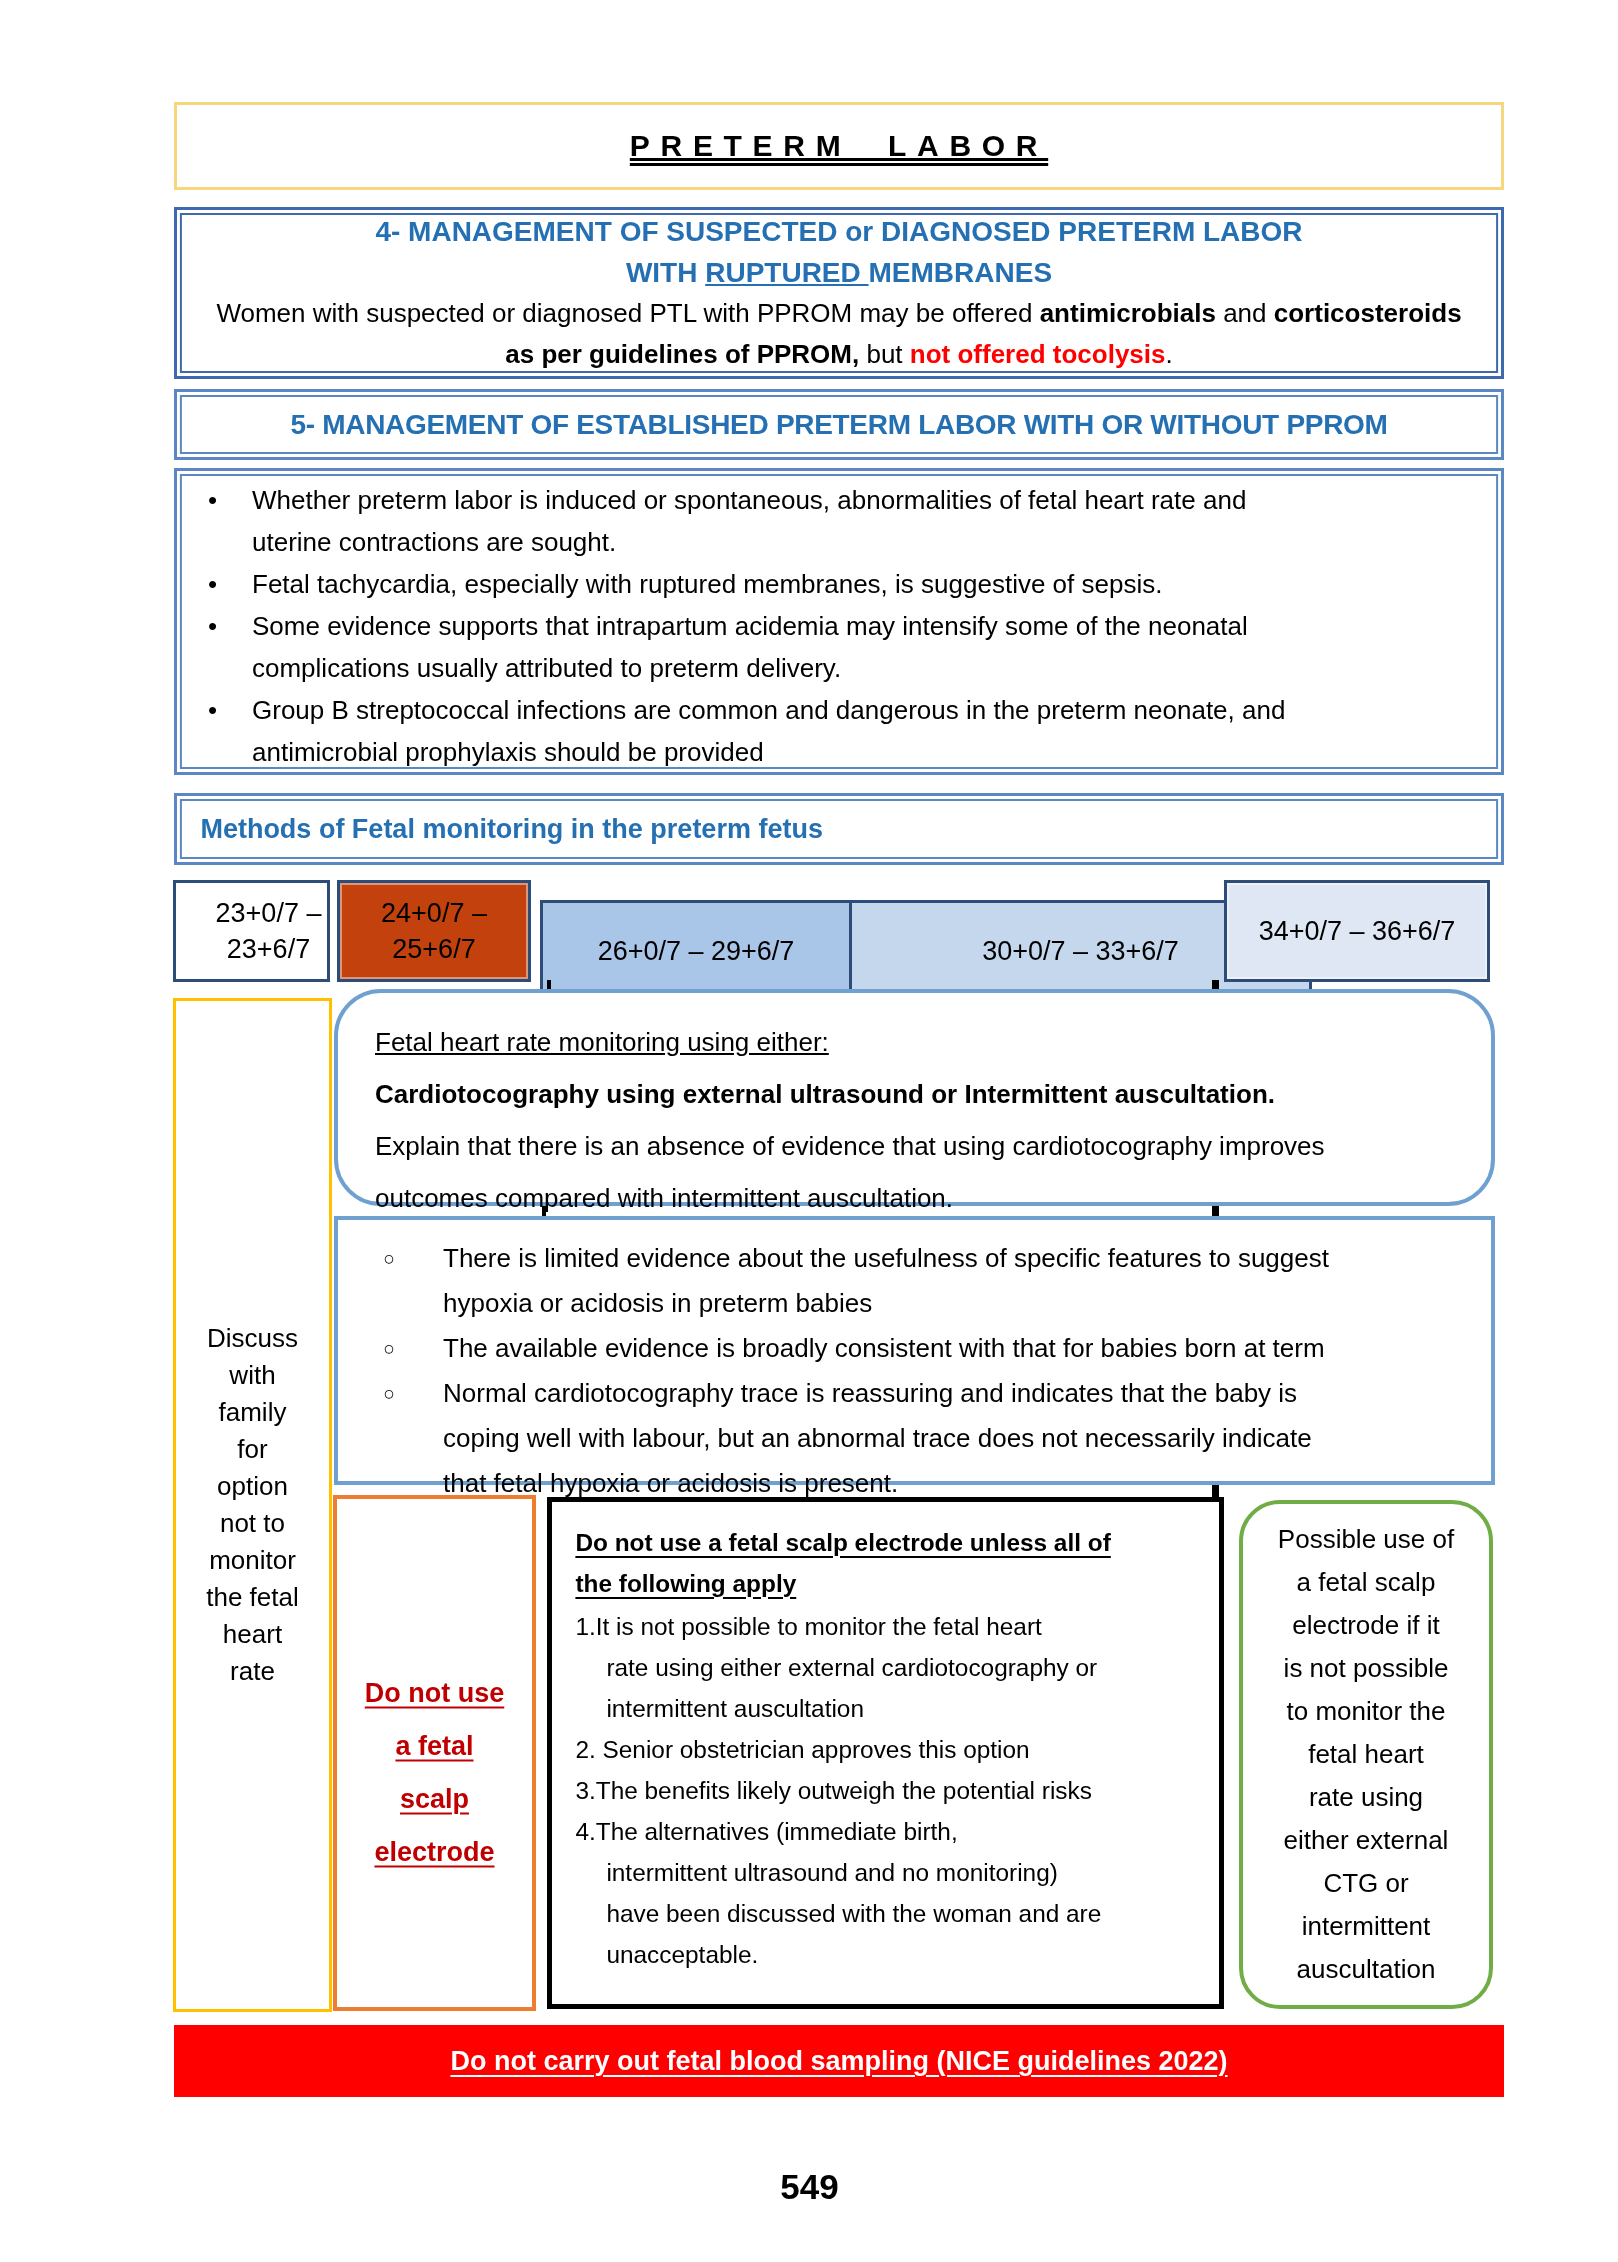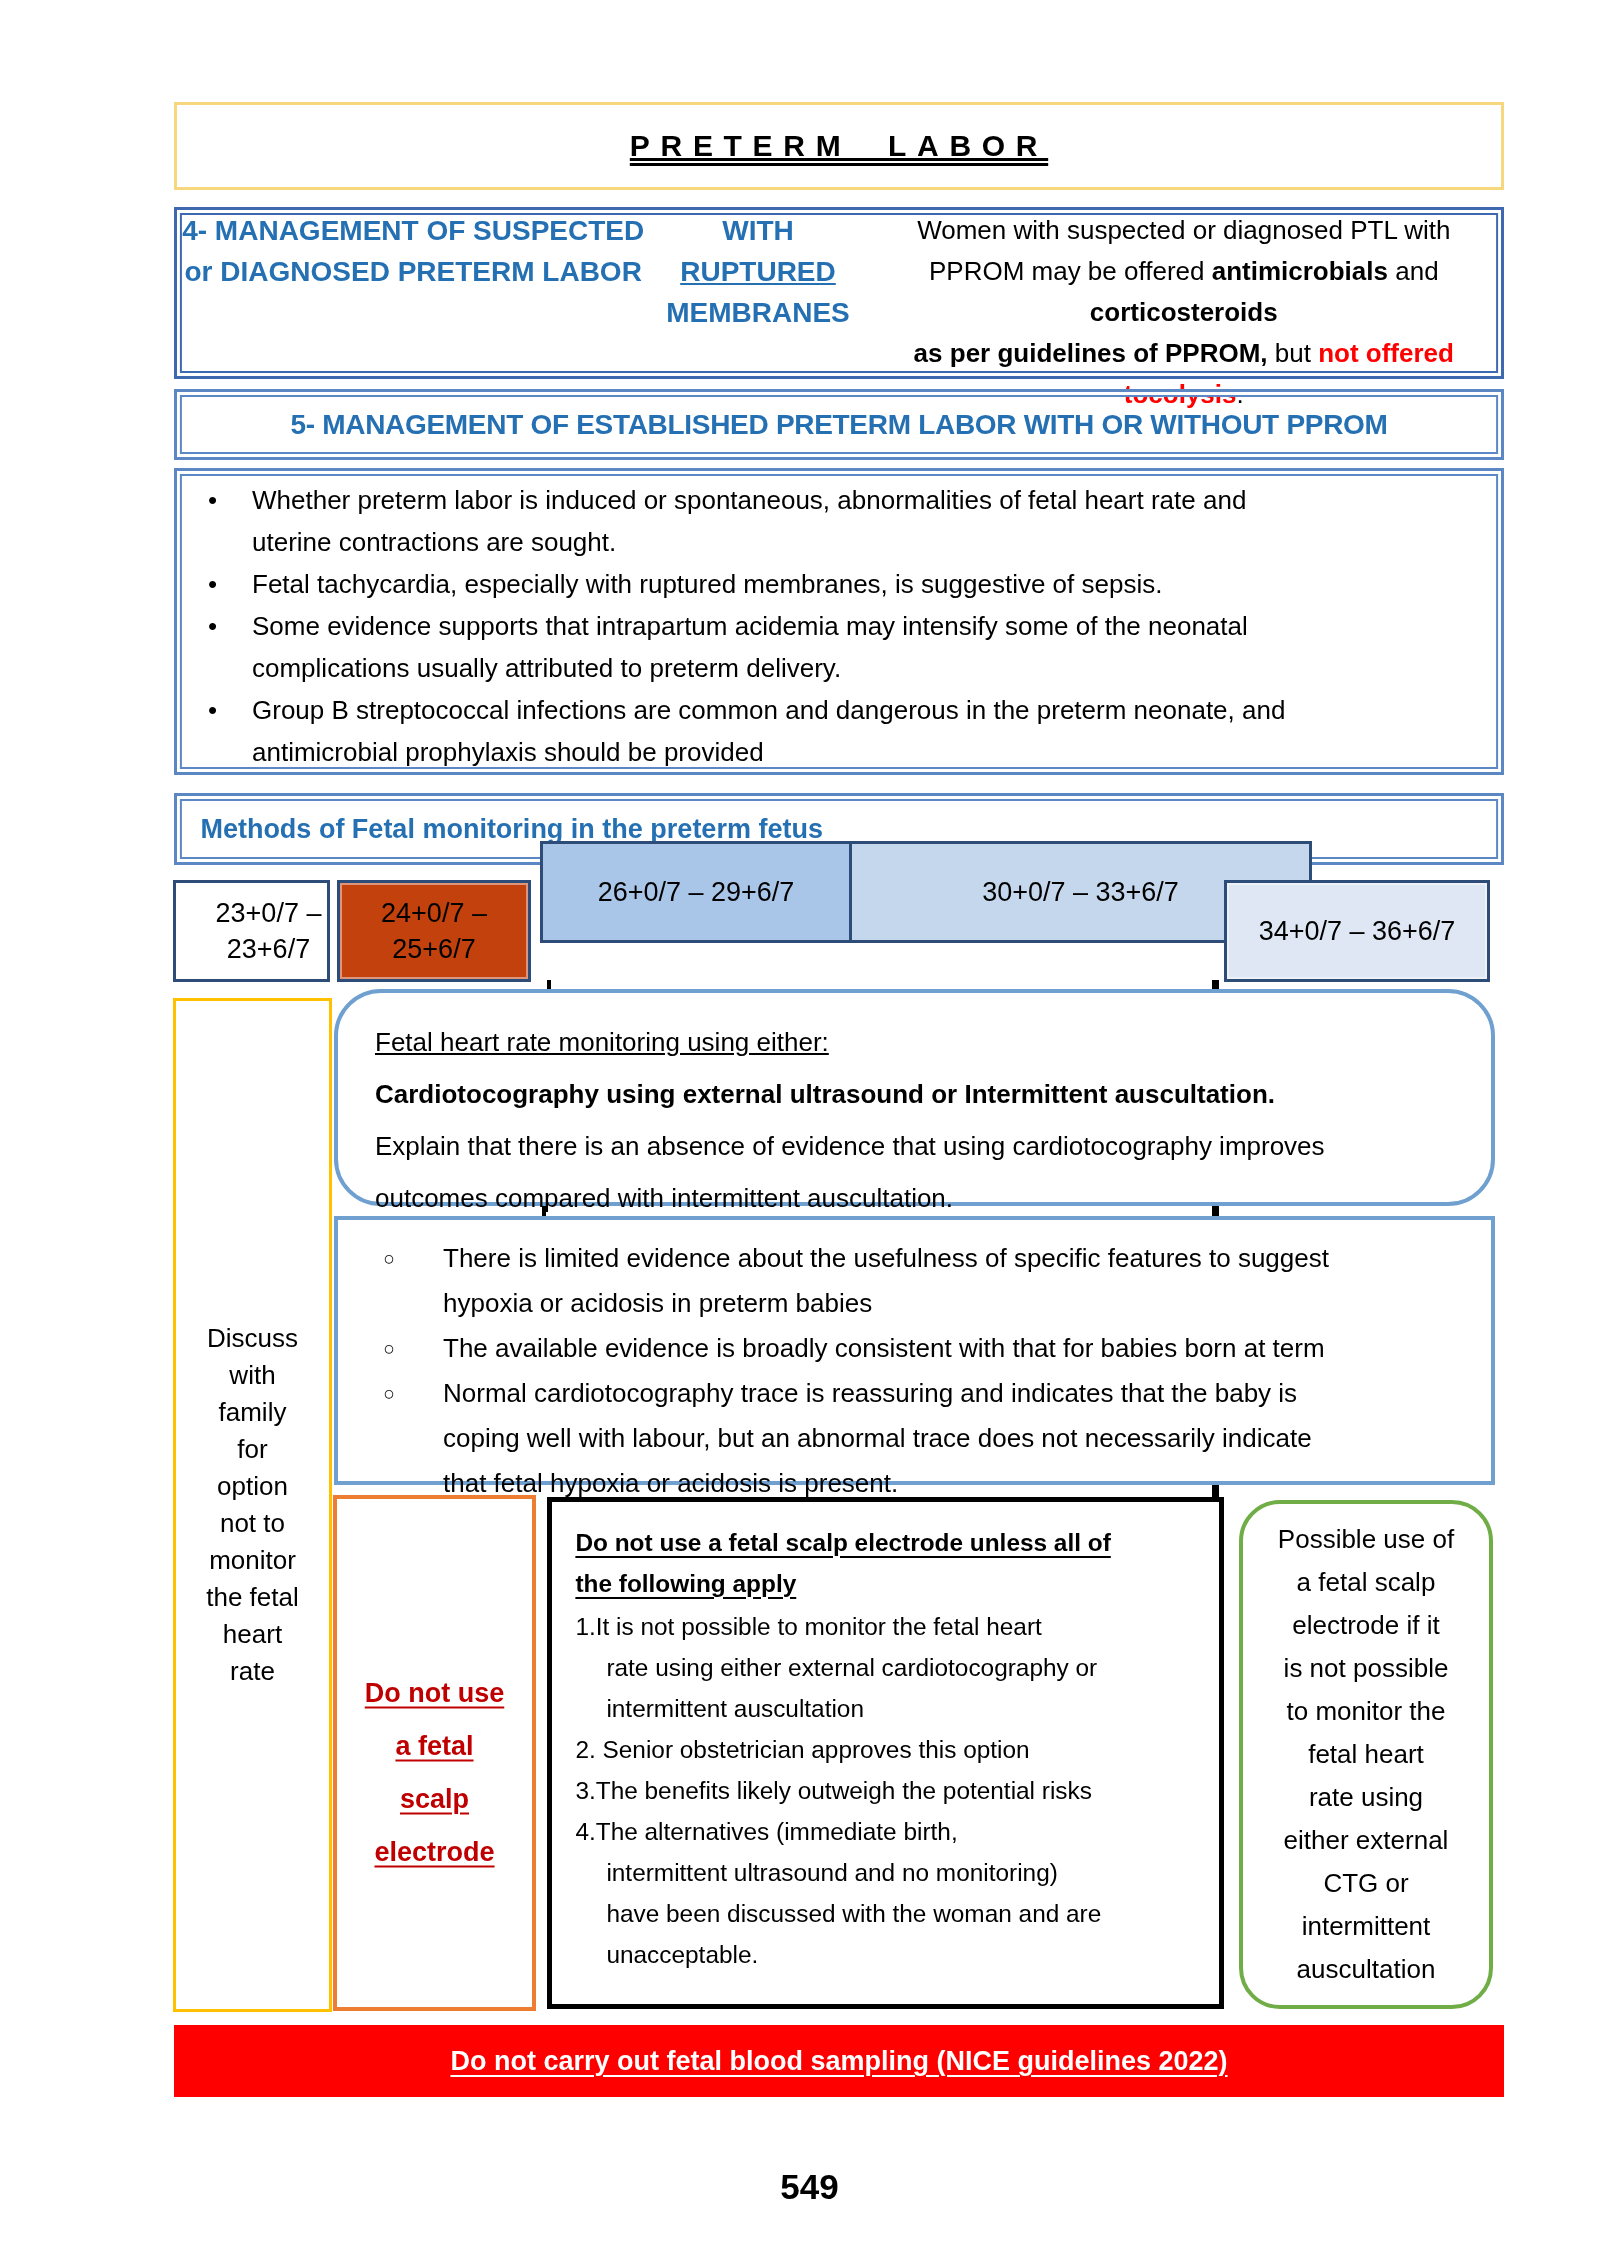--- a/index.html
+++ b/index.html
@@ -12,21 +12,21 @@
   
   .dbl-blue{border:3.9px solid #5b87c5;box-shadow:inset 0 0 0 2.9px #fff,inset 0 0 0 4.9px #5b87c5;}
   .dbl-royal{border:3.9px solid #3e68b0;box-shadow:inset 0 0 0 2.9px #fff,inset 0 0 0 4.9px #3e68b0;}
 
   
   .title-box{left:174px;top:102px;width:1330px;height:88px;border:3.9px solid #f6d77e;text-decoration:underline;}
   .title-text{font-size:30px;font-weight:700;letter-spacing:10.7px;word-spacing:17.6px;
               text-decoration:underline;text-decoration-thickness:2.9px;text-underline-offset:6.8px;}
 
   
-  .s4-box{left:174px;top:207px;width:1330px;height:172px;display:flex;flex-direction:row;
+  .s4-box{left:174px;top:207px;width:1330px;height:172px;display:flex;flex-direction:column;
           justify-content:center;text-align:center;line-height:41px;}
   .s4-h{font-size:28px;font-weight:700;color:#2470b3;}
   .s4-body{font-size:26px;}
   .u{text-decoration:underline;}
   .b{font-weight:700;}
   .red-text{color:#fe0000;font-weight:700;}
 
   
   .s5-box{left:174px;top:389px;width:1330px;height:71px;}
   .s5-h{font-size:28px;font-weight:700;color:#2470b3;letter-spacing:-0.3px;}
@@ -41,21 +41,21 @@
   .methods-box{left:174px;top:793px;width:1330px;height:72px;display:flex;align-items:center;
                padding-left:23.4px;}
   .methods-h{font-size:27px;font-weight:700;color:#2470b3;}
 
   
   .gcell{top:880px;height:102px;border:3.9px solid #2e4c78;display:flex;align-items:center;
          justify-content:center;text-align:center;font-size:27px;line-height:36px;
          box-shadow:inset 0 0 0 2px rgba(255,255,255,.45);}
   .gc1{left:173px;width:157px;background:#ffffff;padding-left:34px;}
   .gc2{left:337px;width:194px;background:#c2410c;}
-  .gc34{left:540px;width:772px;top:841px;height:102px;border:3.9px solid #2e4c78;display:flex;
+  .gc34{left:540px;width:772px;top:900px;height:102px;border:3.9px solid #2e4c78;display:flex;
         box-shadow:inset 0 0 0 2px rgba(255,255,255,.45);}
   .gc3{width:309px;background:#a9c6e8;border-right:3.9px solid #2e4c78;}
   .gc4{flex:1;background:#c4d7ec;}
   .gc34 .inner{display:flex;align-items:center;justify-content:center;text-align:center;
         font-size:27px;line-height:36px;box-sizing:border-box;}
   .gc5{left:1224px;width:266px;background:#dee7f3;}
 
   
   .tick{background:#000;}
 

